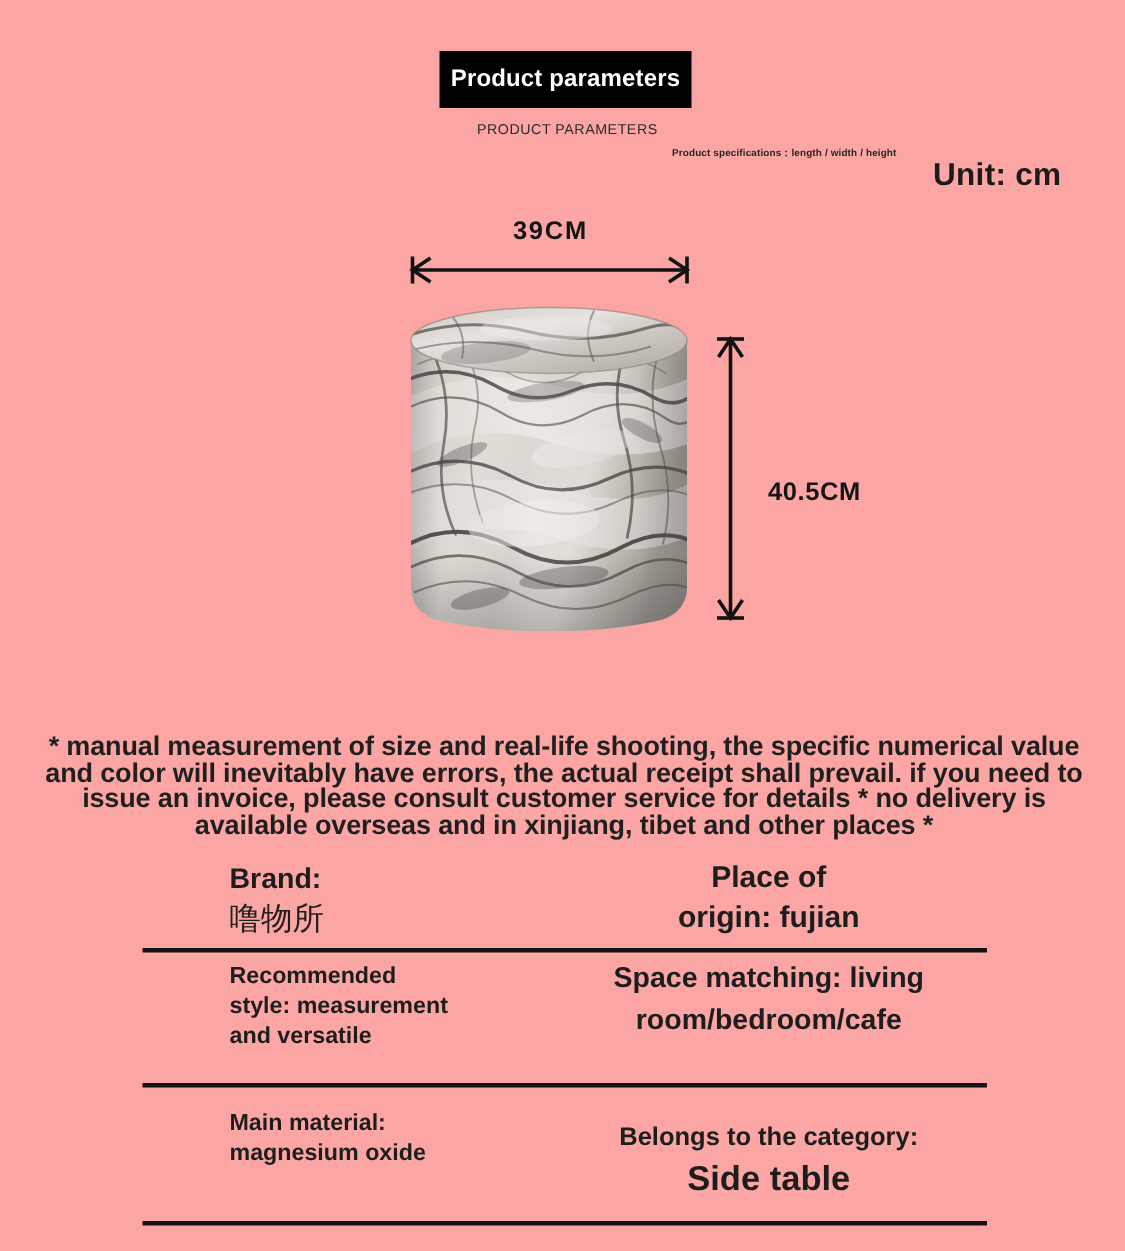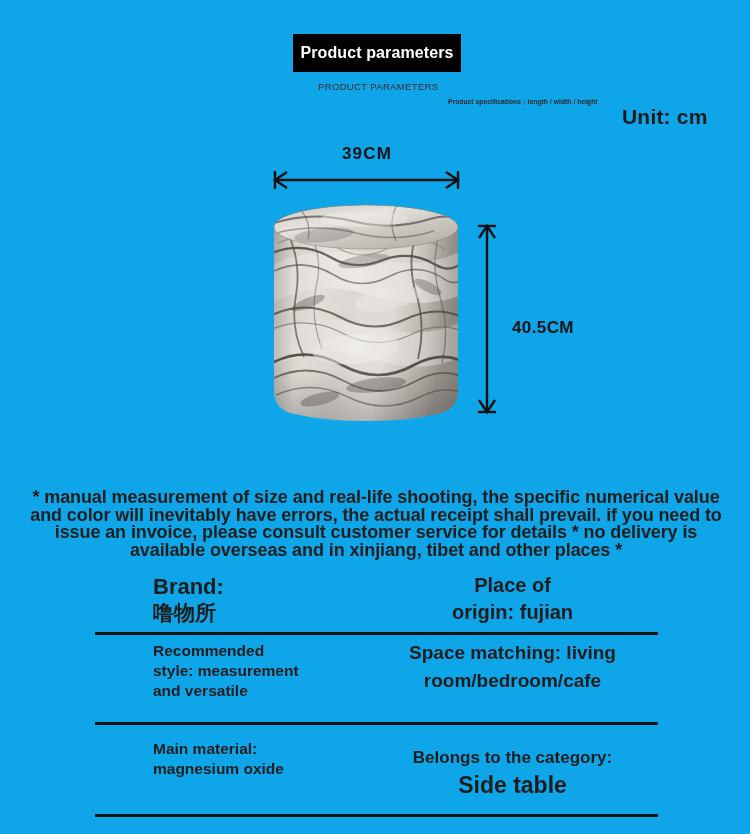--- a/index.html
+++ b/index.html
@@ -9,21 +9,21 @@
   }
   body {
     font-family: "Liberation Sans", "DejaVu Sans", sans-serif;
     color: #1d1d1d;
     -webkit-font-smoothing: antialiased;
   }
   #page {
     position: relative;
     width: 750px;
     height: 834px;
-    background: #0ea5e9;
+    background: #fca5a5;
     overflow: hidden;
   }
 
   
   .title-badge {
     position: absolute;
     left: 293px;
     top: 34px;
     width: 168px;
     height: 38px;
@@ -158,22 +158,22 @@
     padding-left: 10px;
     text-align: center;
   }
 
   .k-line {
     font-weight: bold;
     color: #1d1d1d;
   }
 
   
-  .r1 .cell-left .k-line { font-size: 22px; line-height: 26px; }
-  .r1 .cell-left .brand-cn { font-size: 21px; line-height: 26px; font-weight: bold; }
+  .r1 .cell-left .k-line { font-size: 19px; line-height: 26px; }
+  .r1 .cell-left .brand-cn { font-size: 21px; line-height: 26px; font-weight: normal; }
   .r1 .cell-right .k-line { font-size: 20px; line-height: 27px; }
 
   
   .r2 .cell-left { padding-top: 6px; }
   .r2 .cell-left .k-line { font-size: 15.5px; line-height: 20px; }
   .r2 .cell-right { padding-top: 4px; }
   .r2 .cell-right .k-line { font-size: 19px; line-height: 28px; }
 
   
   .r3 .cell-left { padding-top: 14px; }

